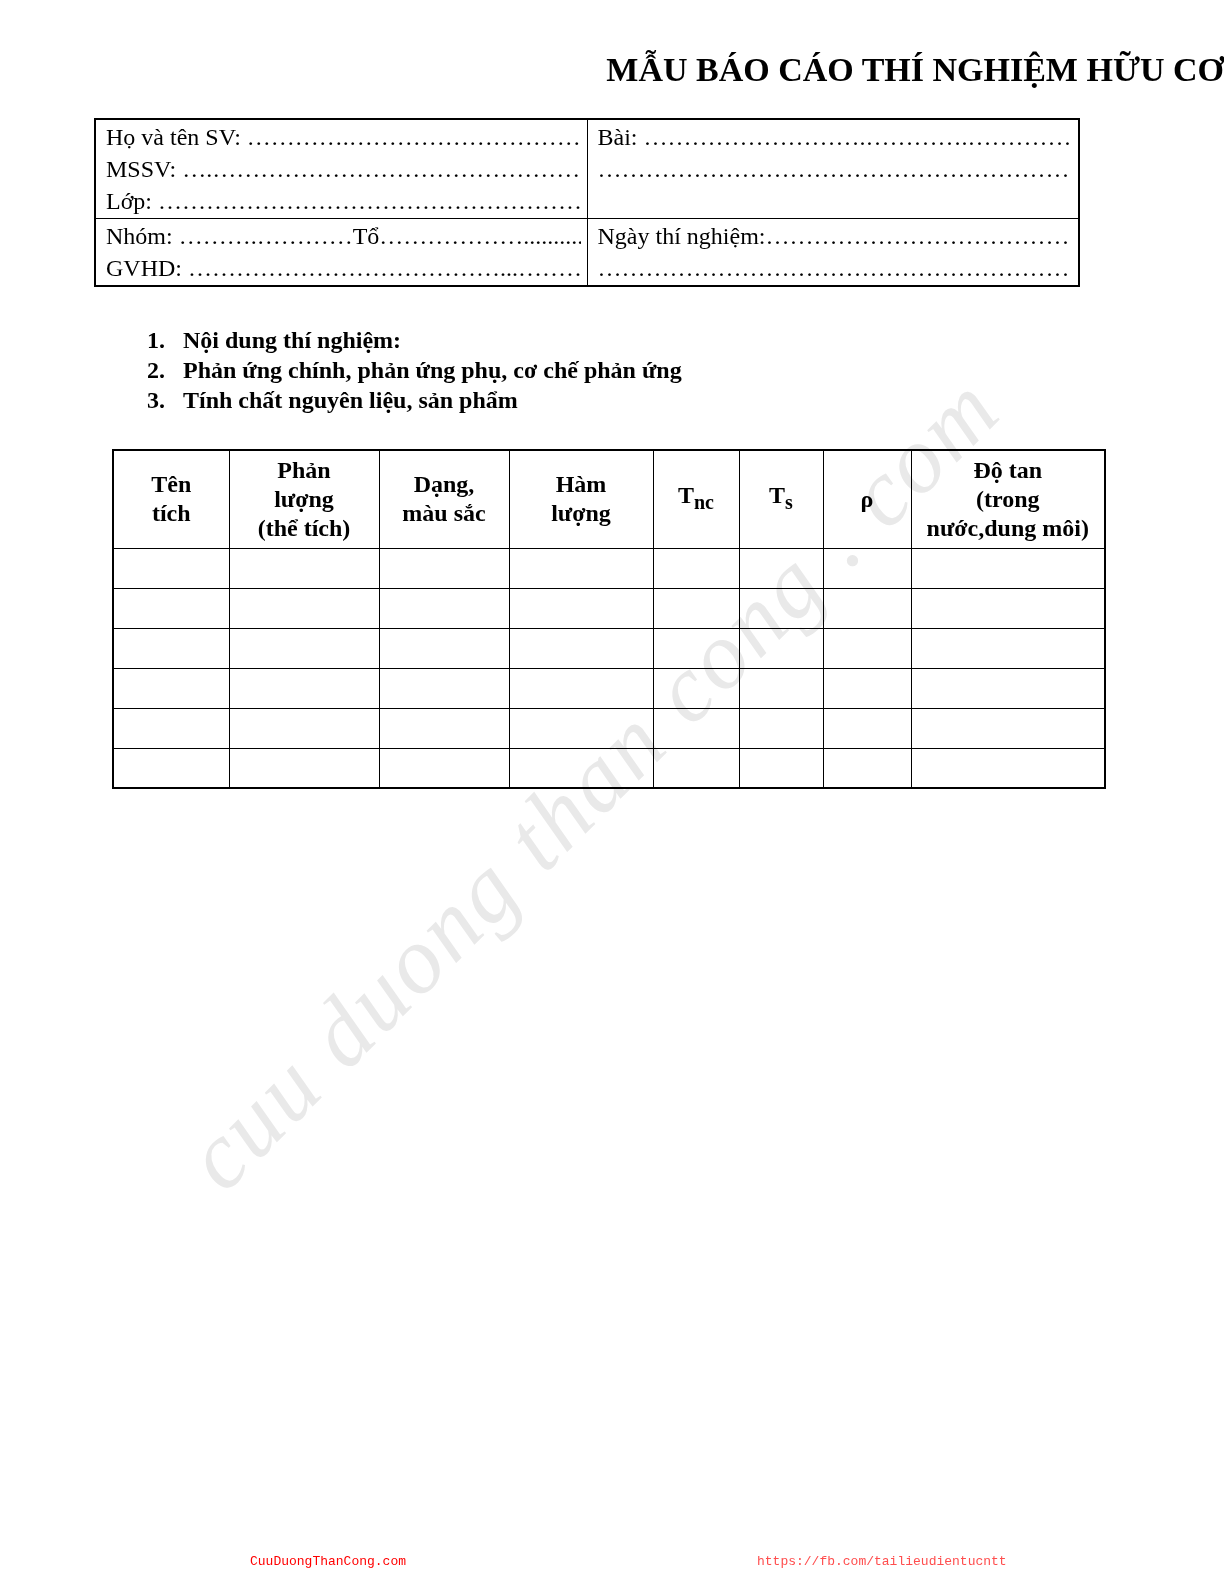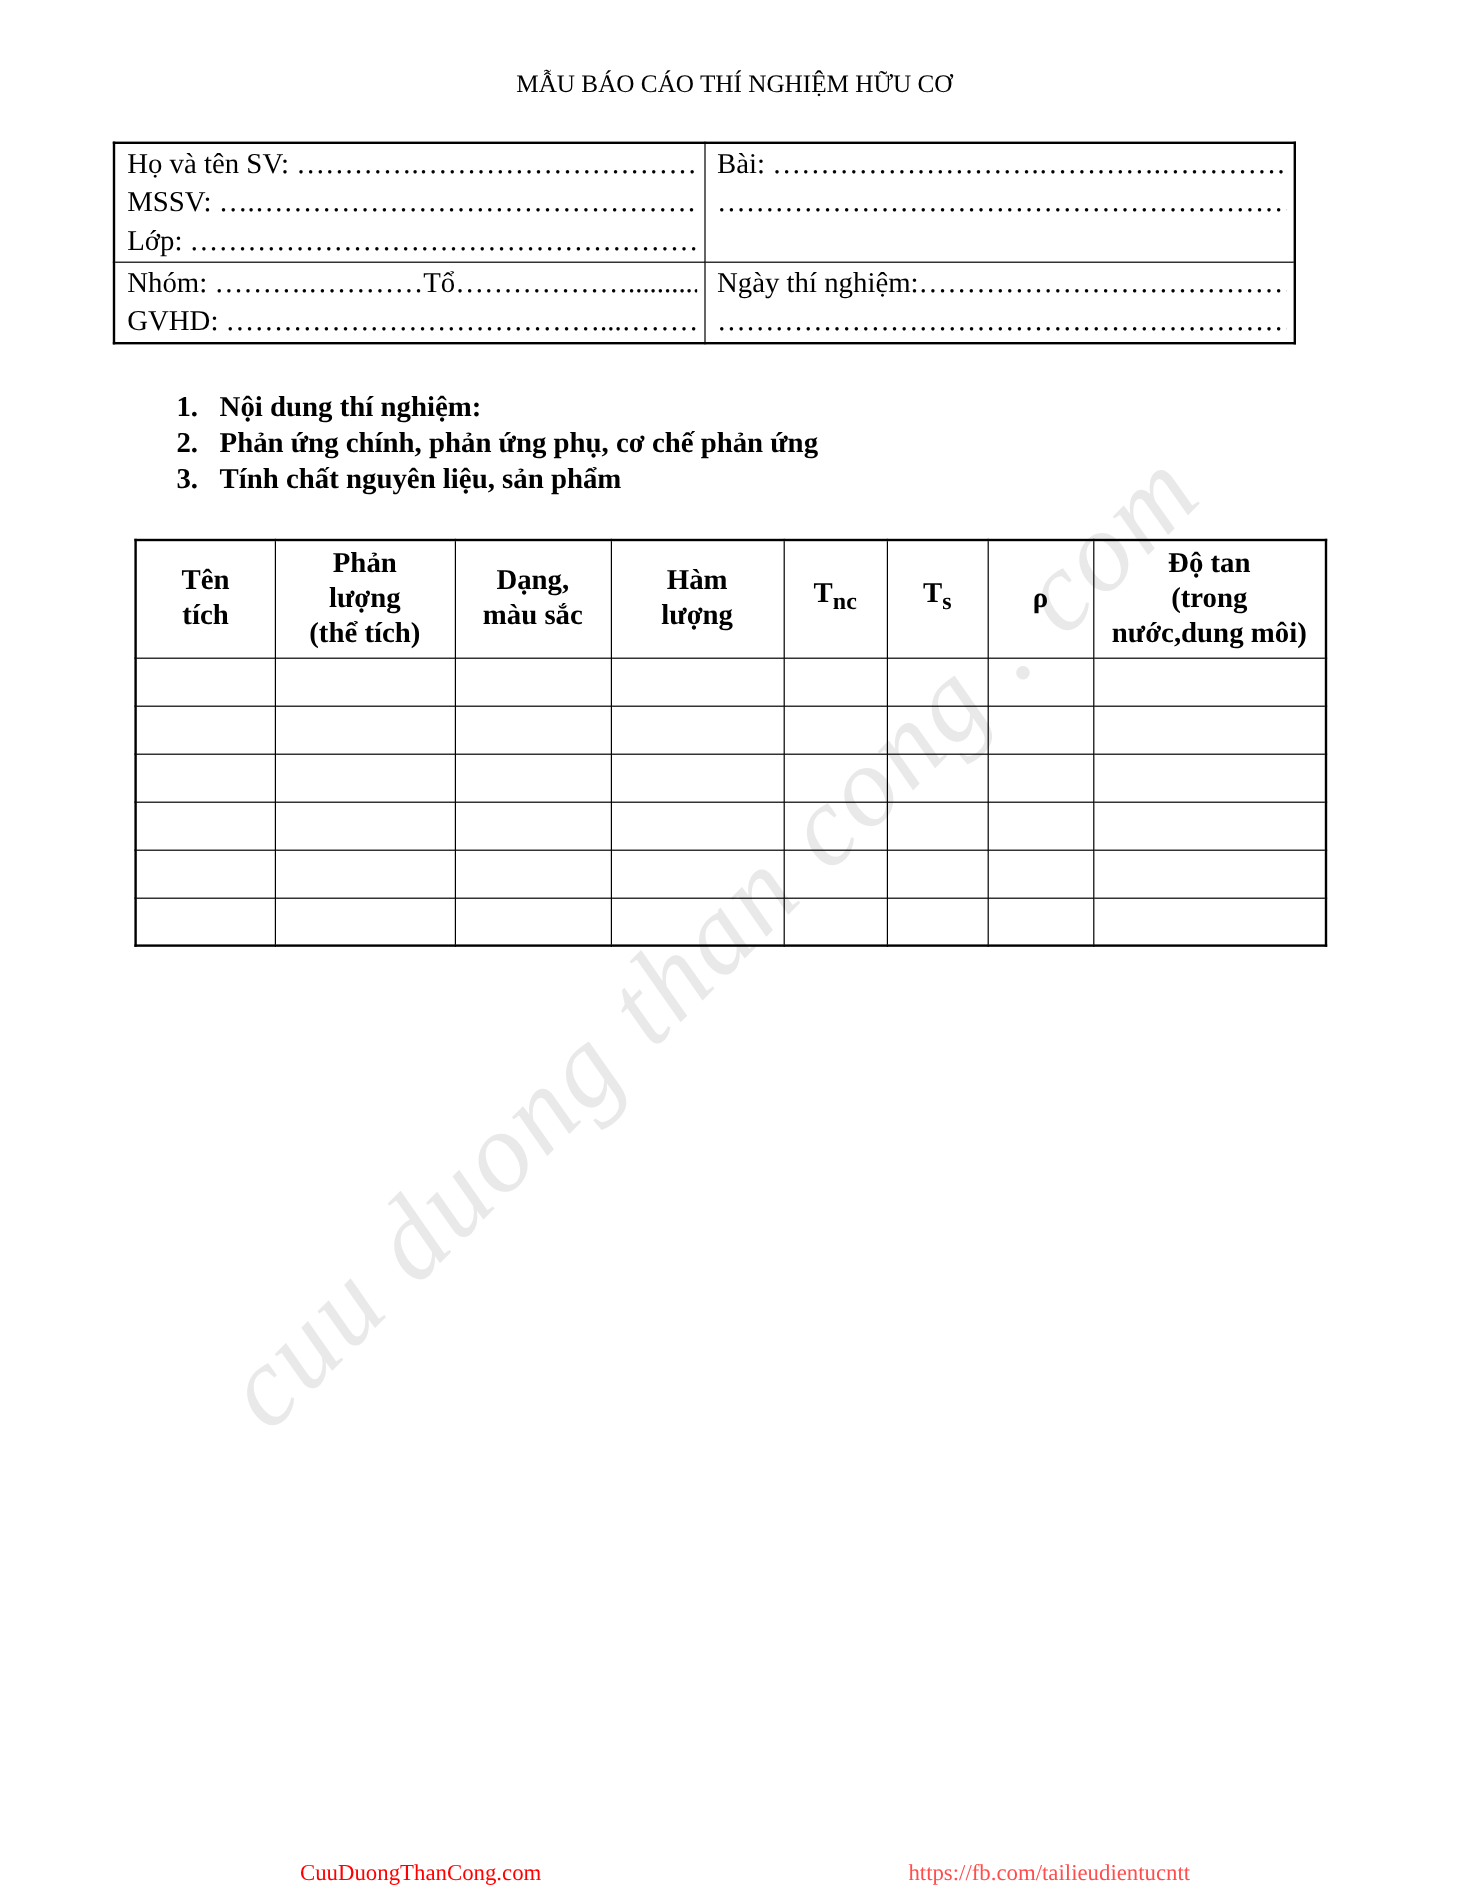--- a/index.html
+++ b/index.html
@@ -16,22 +16,22 @@
   .watermark {
     position: absolute; left: 592px; top: 782px;
     transform: translate(-50%, -50%) rotate(-45deg);
     font-size: 95px; font-style: italic; letter-spacing: 3px;
     color: var(--wm-color, #e9e9e9);
     white-space: nowrap; z-index: 0; user-select: none;
   }
 
   
   .page-title {
-    padding-top: 52px; text-align: center;
-    font-size: 21px; font-weight: normal; line-height: 36px;
+    padding-top: 52px; text-align: right;
+    font-size: 34px; font-weight: bold; line-height: 36px;
   }
 
   
   table.info-table {
     margin: 30px 0 0 94px; width: 986px;
     border-collapse: collapse; table-layout: fixed;
     border: 2.5px solid #000;
   }
   table.info-table td {
     border: 1.5px solid #000;
@@ -74,22 +74,23 @@
   table.props-table col.c8 { width: 194px; }
   table.props-table thead th {
     height: 98px; font-size: 24px; font-weight: bold; line-height: 29px;
   }
   table.props-table thead th sub { font-size: 20px; }
   table.props-table tbody td { height: 40px; }
 
   
   .footer-link {
     position: absolute; top: 1553px;
-    font-size: 19px; line-height: 17px; text-decoration: none;
+    font-size: 13px; line-height: 17px; text-decoration: none;
     white-space: nowrap;
+    font-family: Liberation Mono, monospace;
   }
   .footer-link.left  { left: 250px; color: var(--footer-left-color, #ff0000); }
   .footer-link.right { left: 757px; color: var(--footer-right-color, #ff4d4d); }
 </style>
 </head>
 <body>
 
 <div class="watermark">cuu duong than cong . com</div>
 
 <div class="content">

